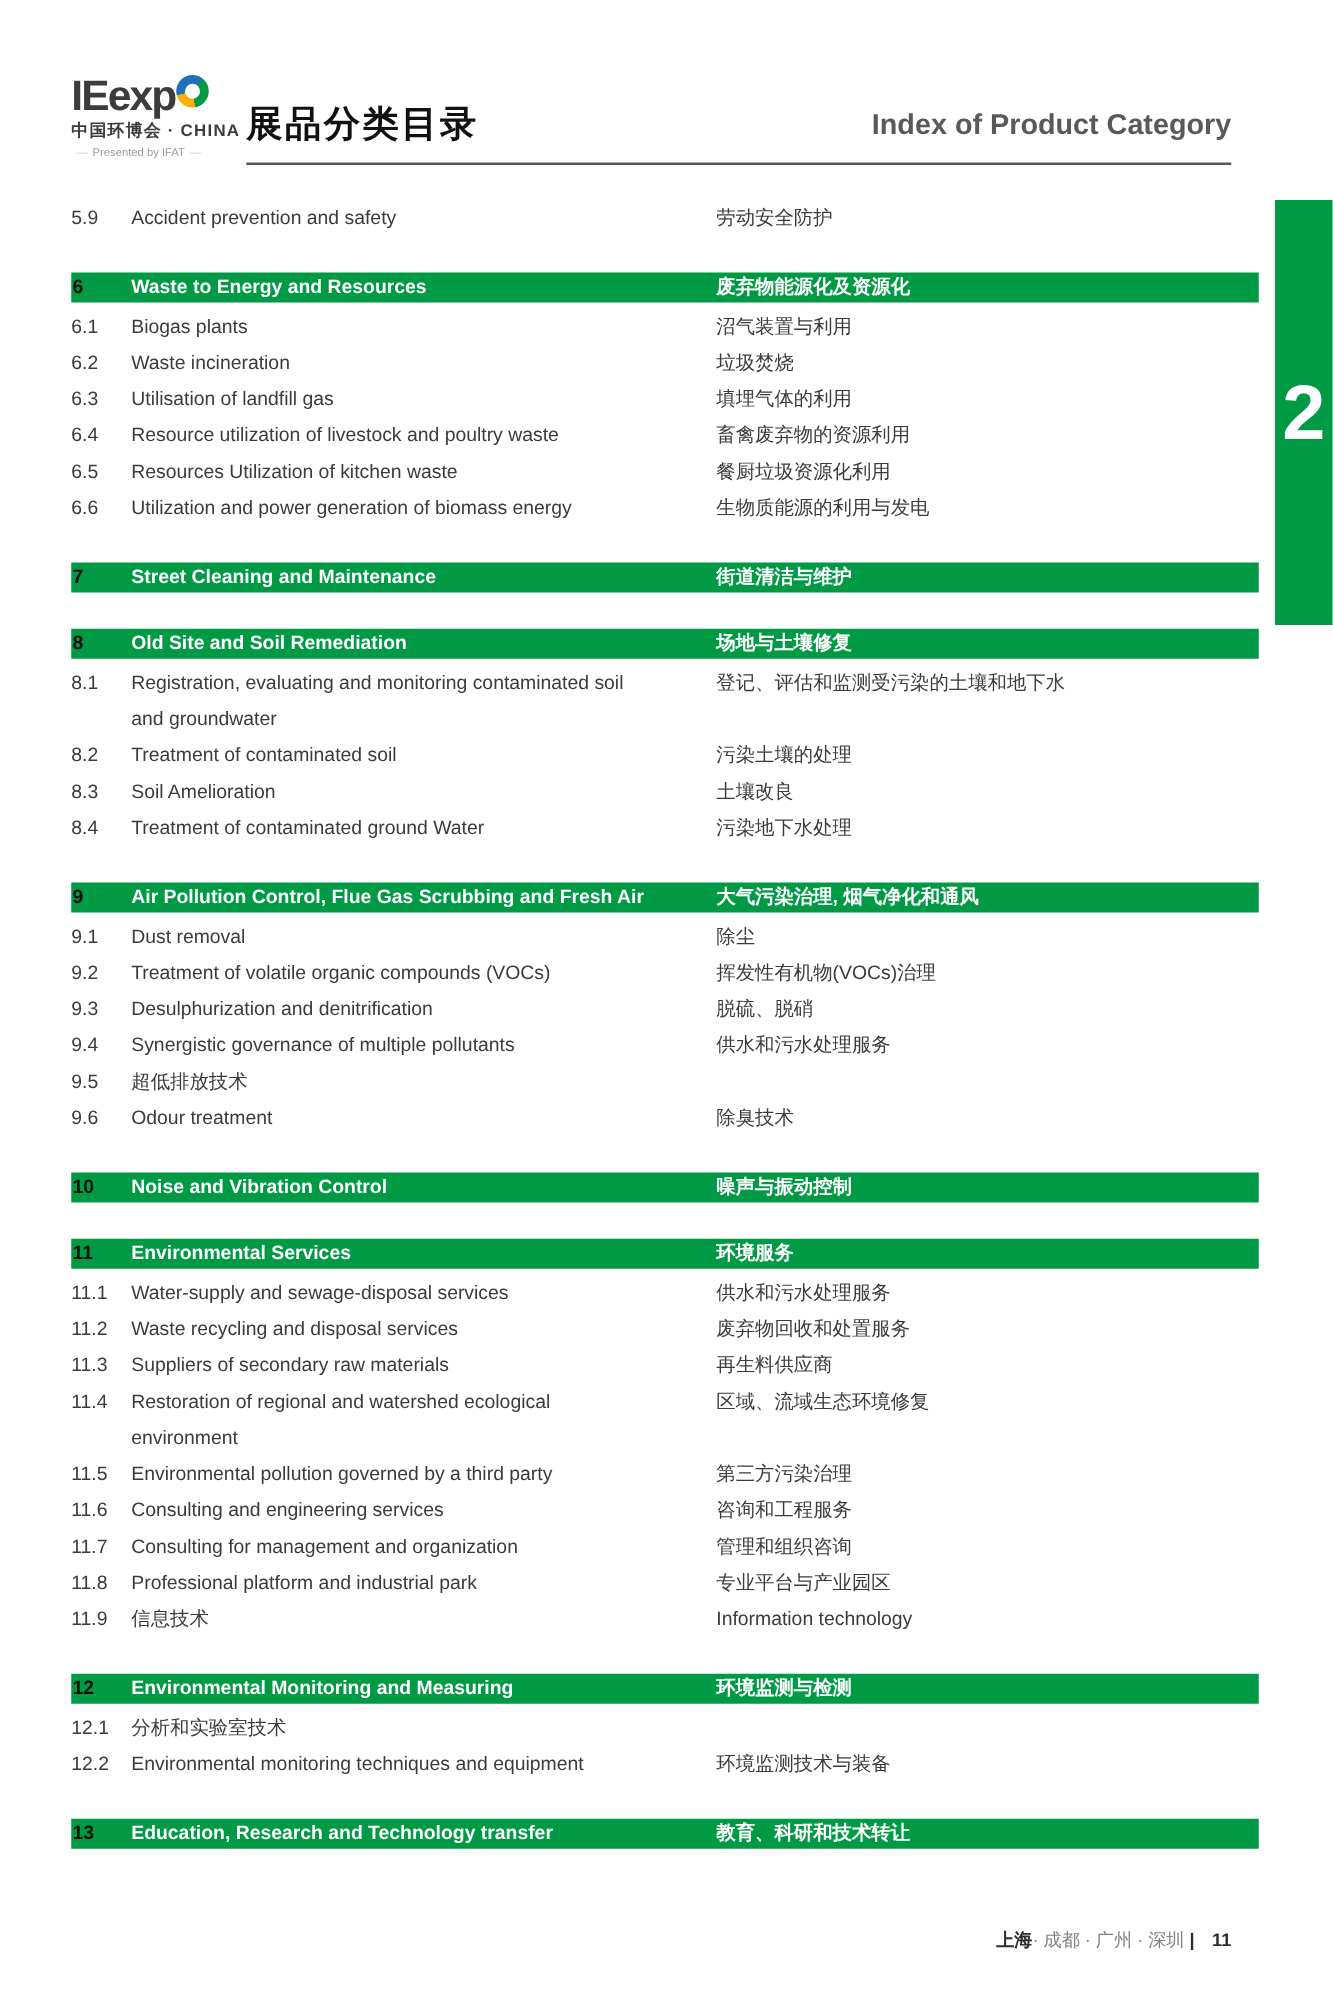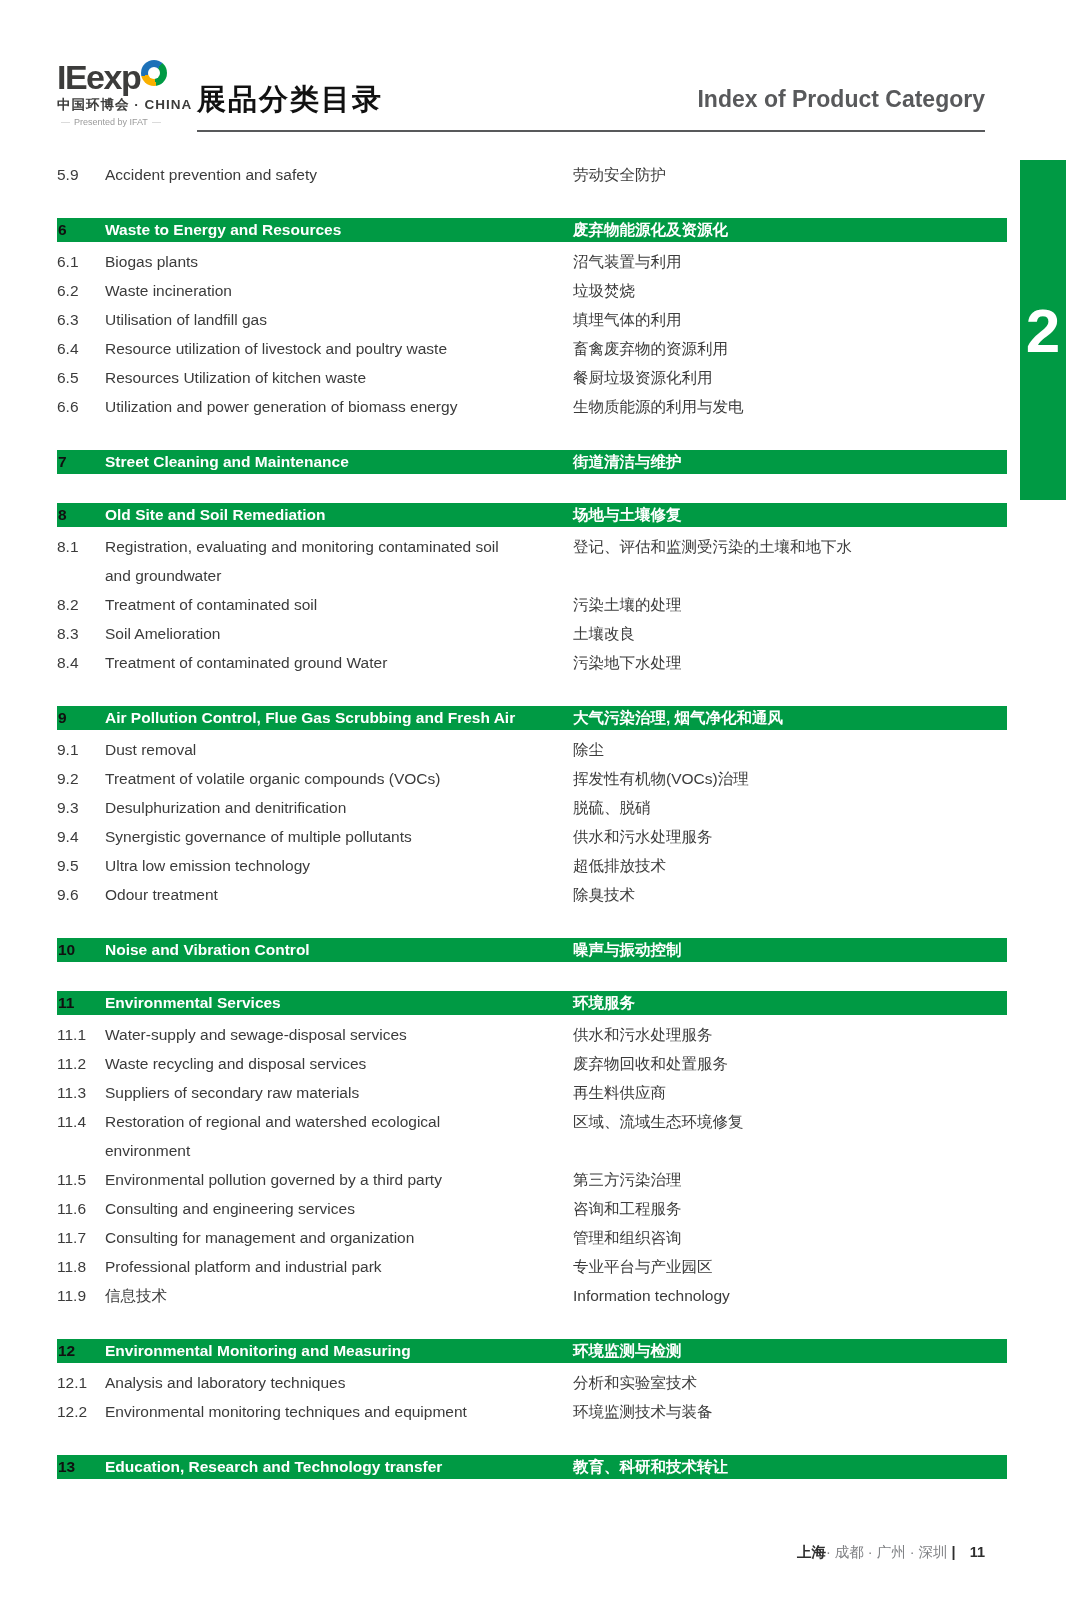--- a/index.html
+++ b/index.html
@@ -179,21 +179,20 @@
   </div>
 
   <div class="row">
     <div class="cell num">9.4</div>
     <div class="cell en">Synergistic governance of multiple pollutants</div>
     <div class="cell cn">供水和污水处理服务</div>
   </div>
 
   <div class="row">
     <div class="cell num">9.5</div>
-    <div class="cell en">Ultra low emission technology</div>
     <div class="cell cn">超低排放技术</div>
   </div>
 
   <div class="row">
     <div class="cell num">9.6</div>
     <div class="cell en">Odour treatment</div>
     <div class="cell cn">除臭技术</div>
   </div>
 </div>
     <div class="section">
@@ -266,21 +265,20 @@
 </div>
     <div class="section">
   <div class="section-bar">
     <div class="cell num">12</div>
     <div class="cell en">Environmental Monitoring and Measuring</div>
     <div class="cell cn">环境监测与检测</div>
   </div>
 
   <div class="row">
     <div class="cell num">12.1</div>
-    <div class="cell en">Analysis and laboratory techniques</div>
     <div class="cell cn">分析和实验室技术</div>
   </div>
 
   <div class="row">
     <div class="cell num">12.2</div>
     <div class="cell en">Environmental monitoring techniques and equipment</div>
     <div class="cell cn">环境监测技术与装备</div>
   </div>
 </div>
     <div class="section">

